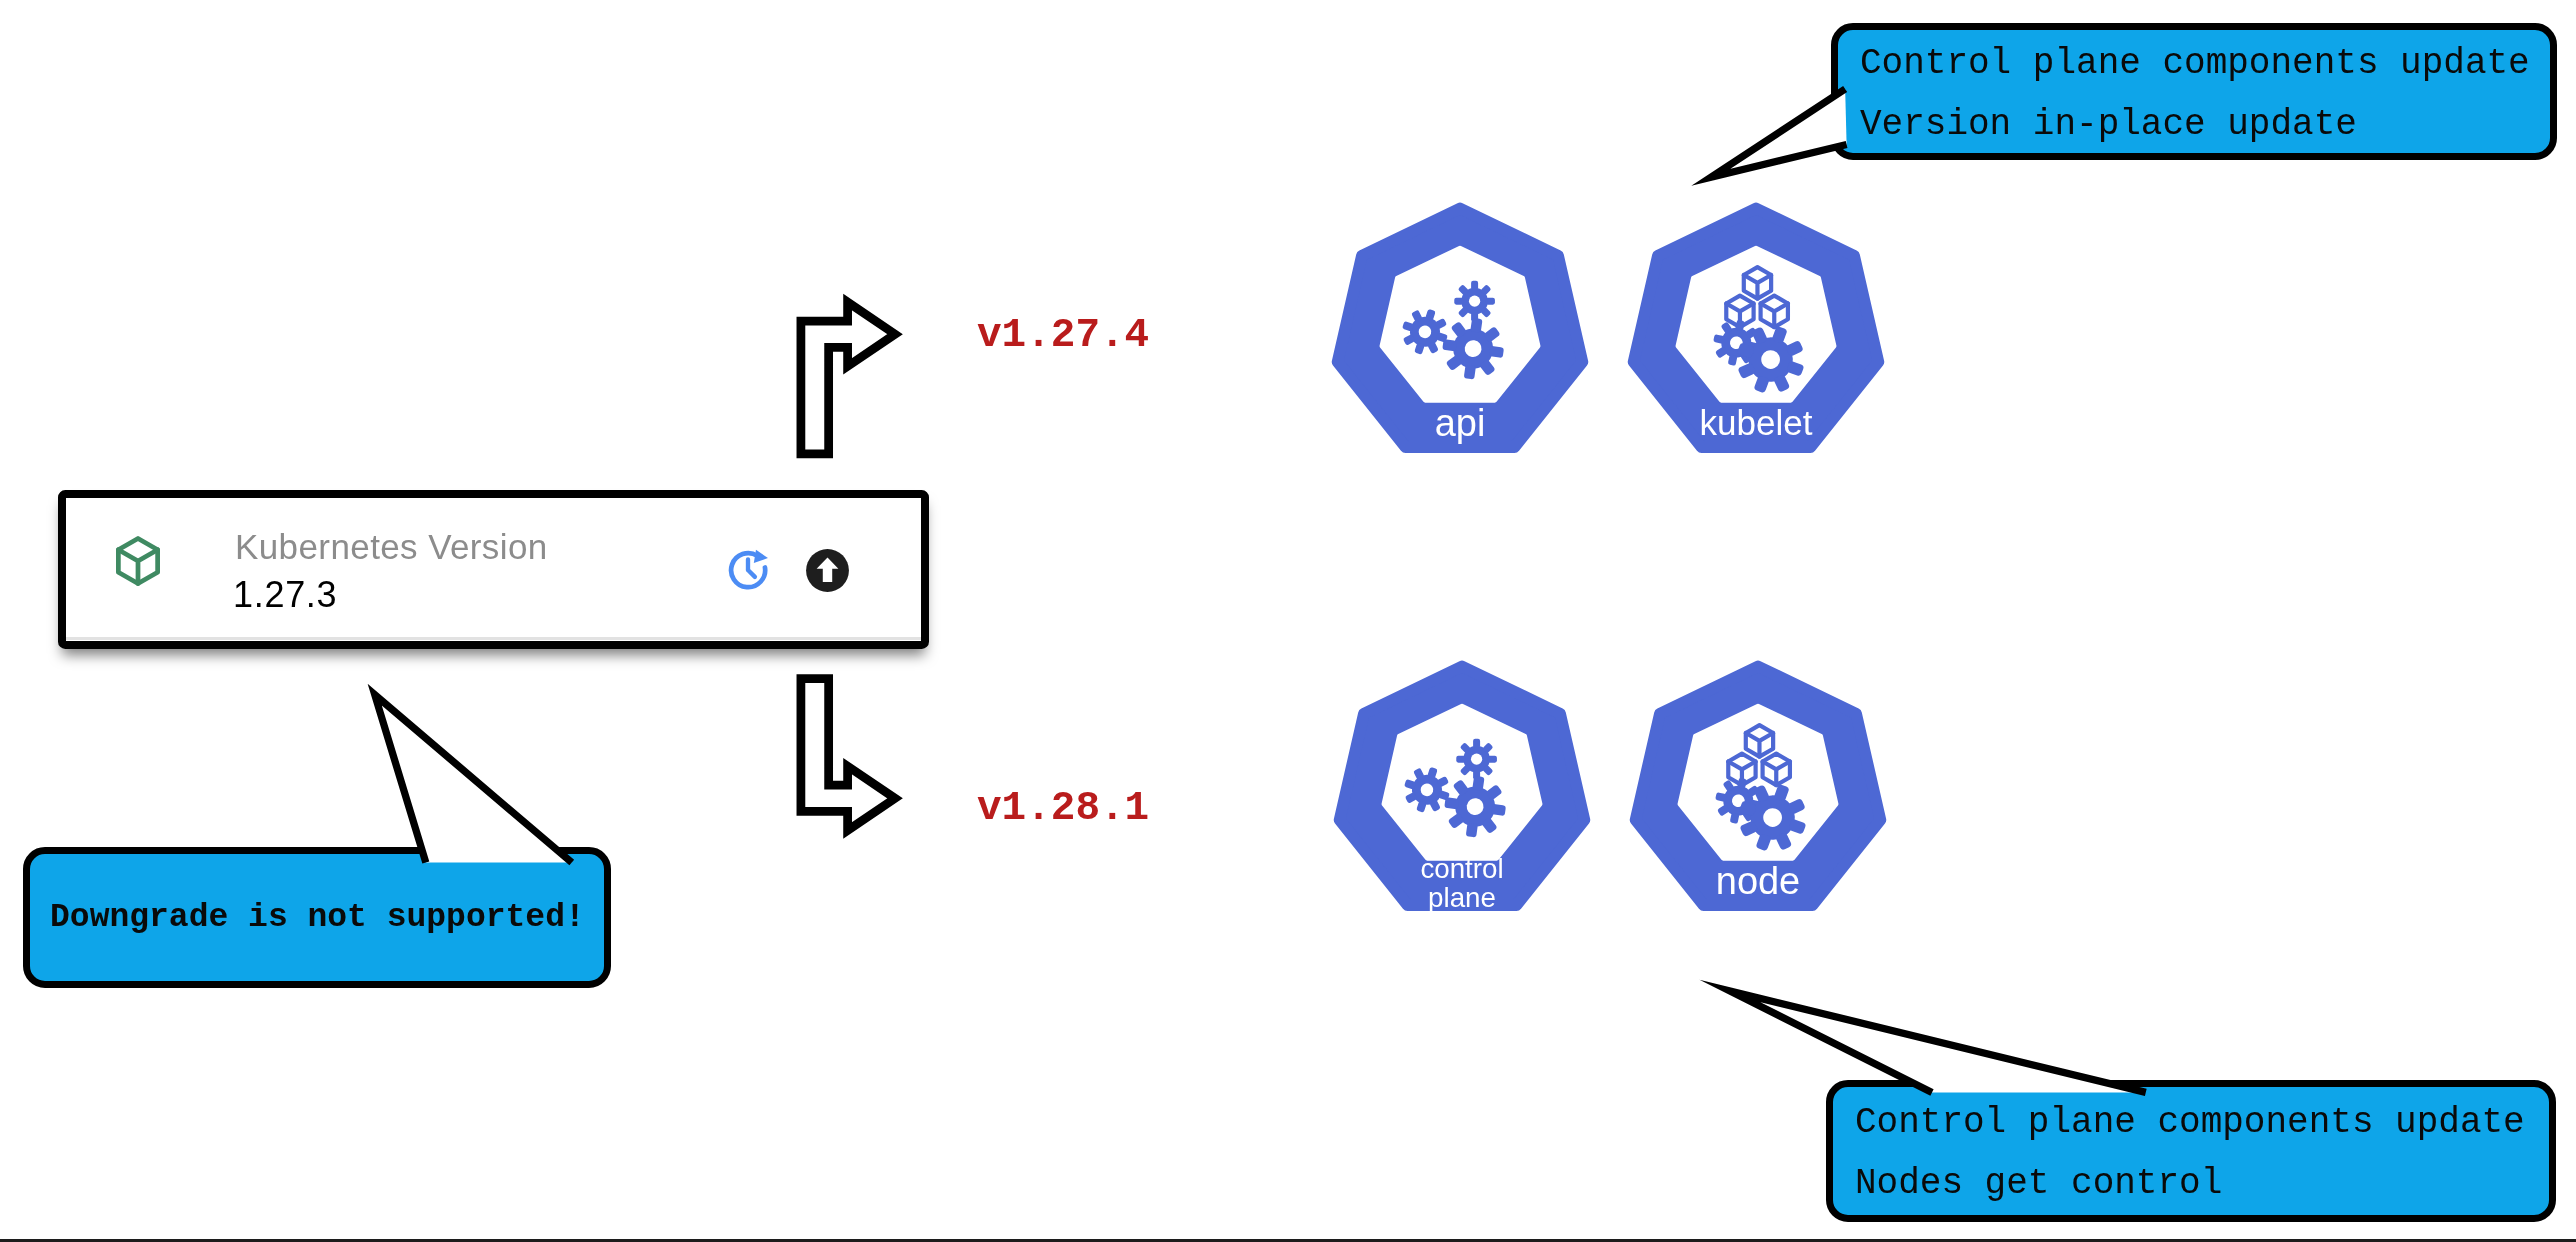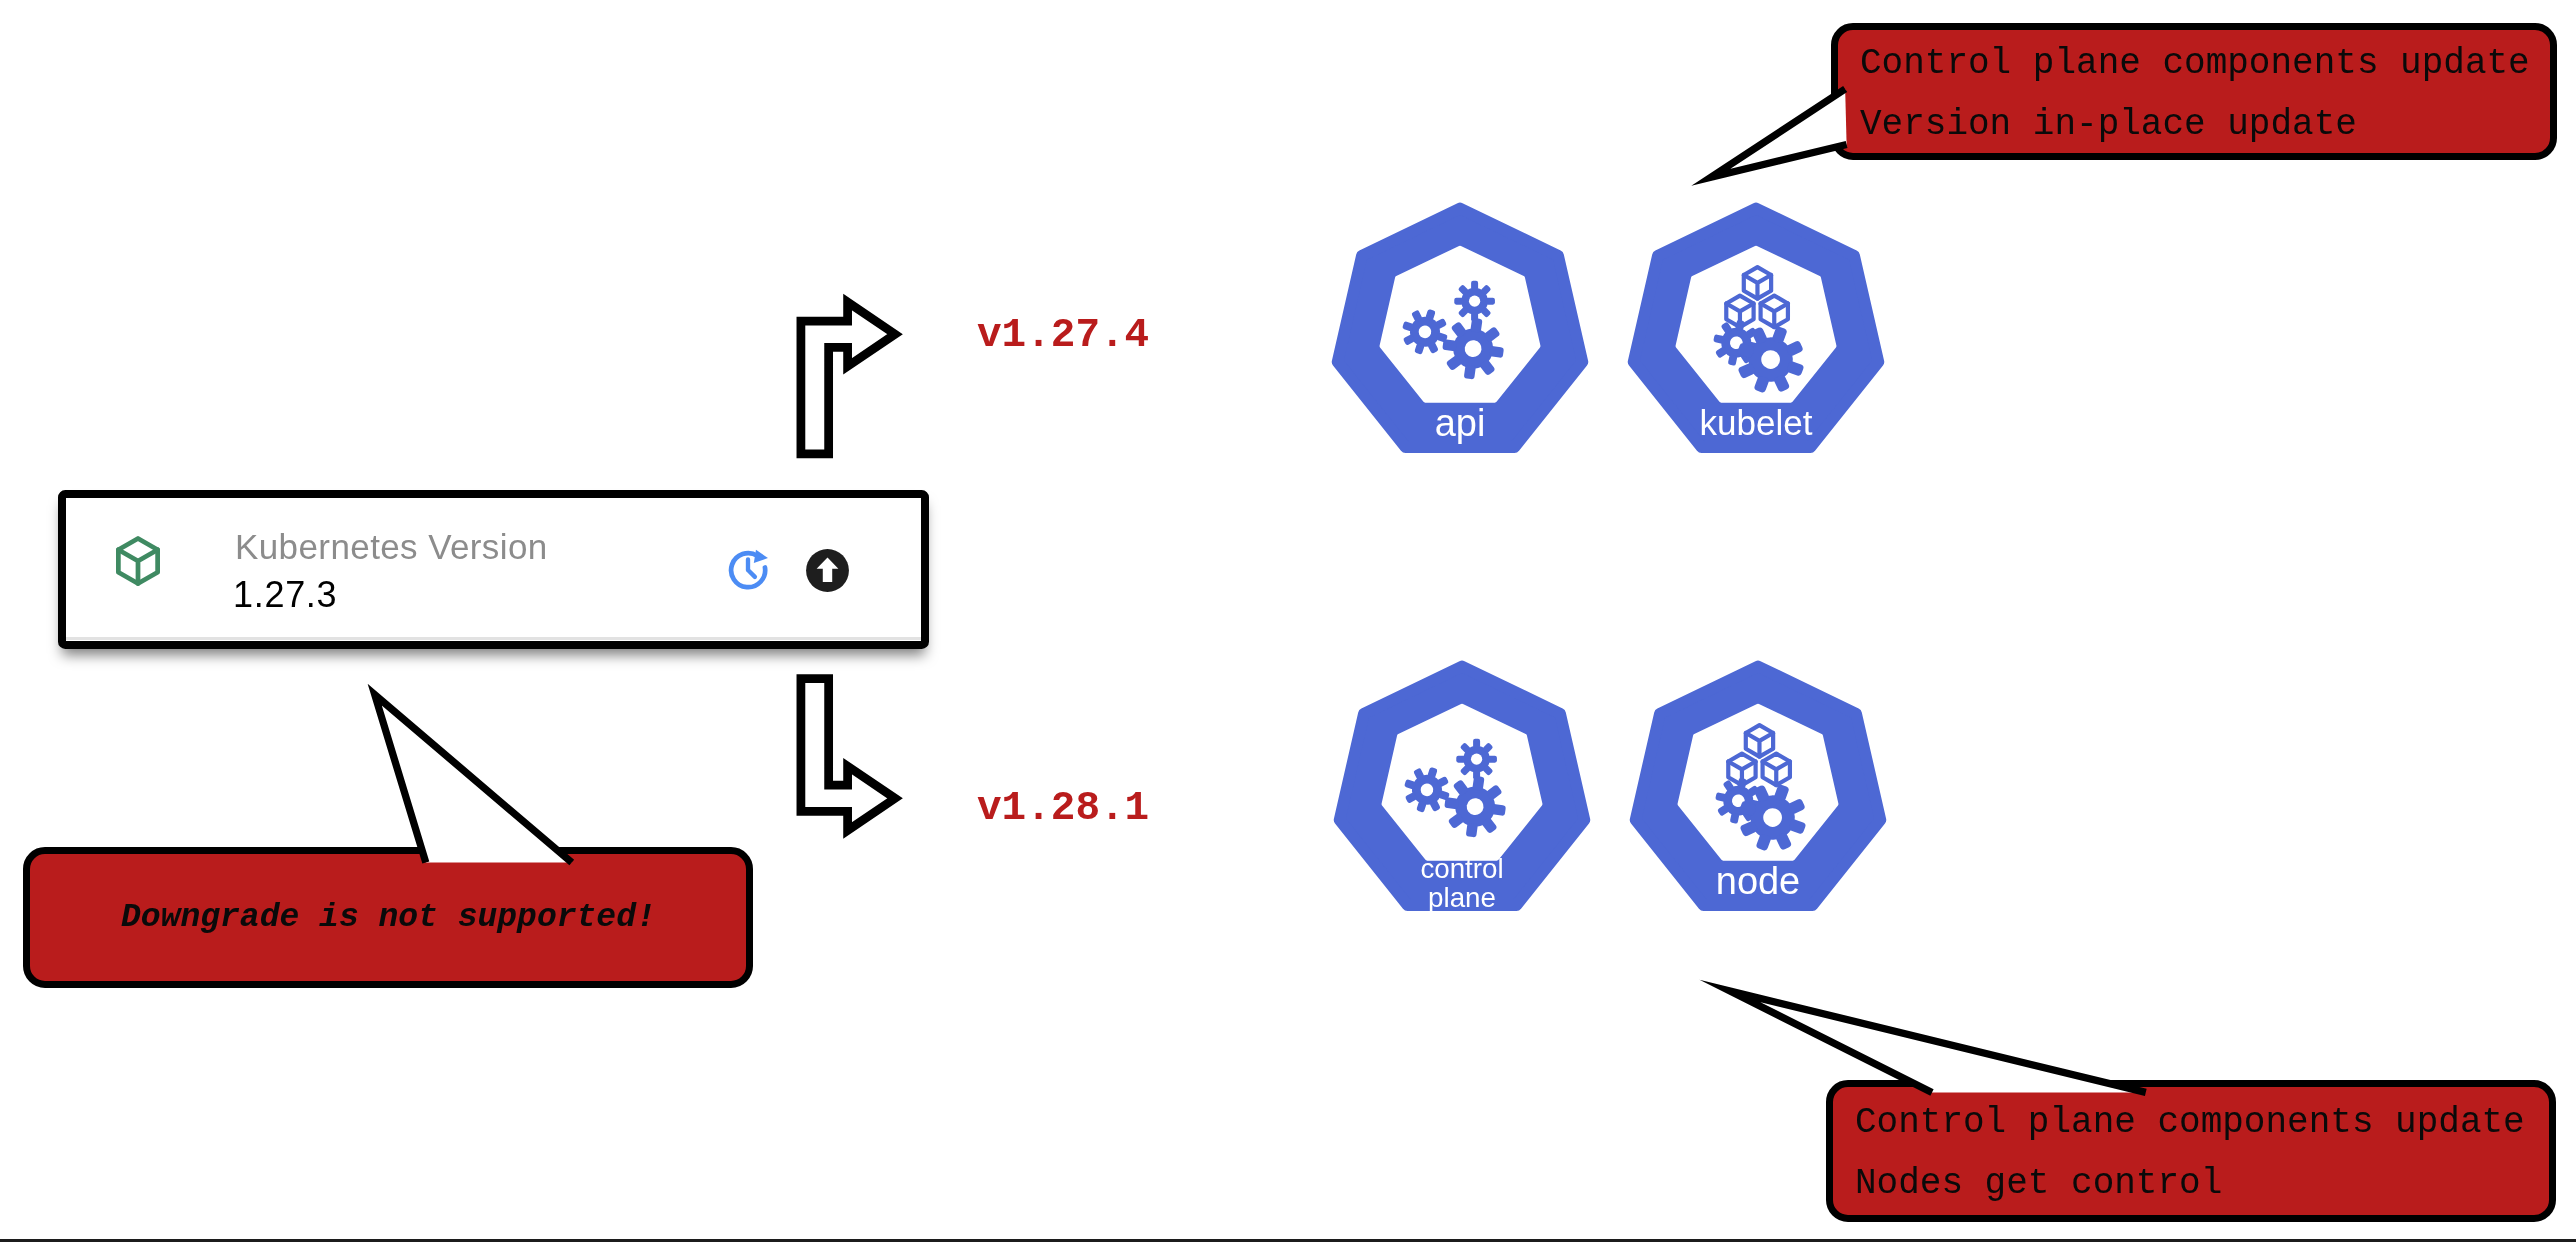--- a/index.html
+++ b/index.html
@@ -25,35 +25,35 @@
   .k8s-card .card-value{
     position:absolute;left:167px;top:76px;
     font-size:36px;color:#000000;letter-spacing:0.7px;white-space:nowrap;
   }
   .k8s-card .refresh-btn{position:absolute;left:661px;top:51px;width:42px;height:42px;cursor:pointer;}
   .k8s-card .upgrade-btn{position:absolute;left:739px;top:50px;width:45px;height:45px;cursor:pointer;}
   .k8s-card .hairline{position:absolute;left:0;right:0;bottom:1.5px;height:2.2px;background:#e2e2e2;}
 
   
   .bubble{
-    position:absolute;box-sizing:border-box;background:#b91c1c;
+    position:absolute;box-sizing:border-box;background:#0ea5e9;
     border:7.3px solid #000;border-radius:22px;
     font-family:"Liberation Mono","DejaVu Sans Mono",monospace;
     color:#0a0a0a;z-index:2;
   }
   .bubble.lines{
     display:flex;flex-direction:column;justify-content:center;
     row-gap:19px;padding:5.8px 0 0 22px;font-size:36px;line-height:42px;
   }
   .bubble-top-right{left:1831px;top:23.4px;width:726px;height:137px;}
   .bubble-bottom-right{left:1826px;top:1080px;width:730px;height:142px;}
   .bubble-downgrade{
-    left:23.4px;top:847px;width:730px;height:141px;
+    left:23.4px;top:847px;width:588px;height:141px;
     display:flex;align-items:center;justify-content:center;
-    font-size:33px;font-weight:bold;font-style:italic;
+    font-size:33px;font-weight:bold;
   }
   .bubble .line{white-space:nowrap;}
 
   
   .overlay{position:absolute;left:0;top:0;z-index:3;pointer-events:none;}
 
   
   .version-label{
     position:absolute;font-family:"Liberation Mono","DejaVu Sans Mono",monospace;
     font-weight:bold;font-size:41px;color:#b91c1c;white-space:nowrap;z-index:2;

